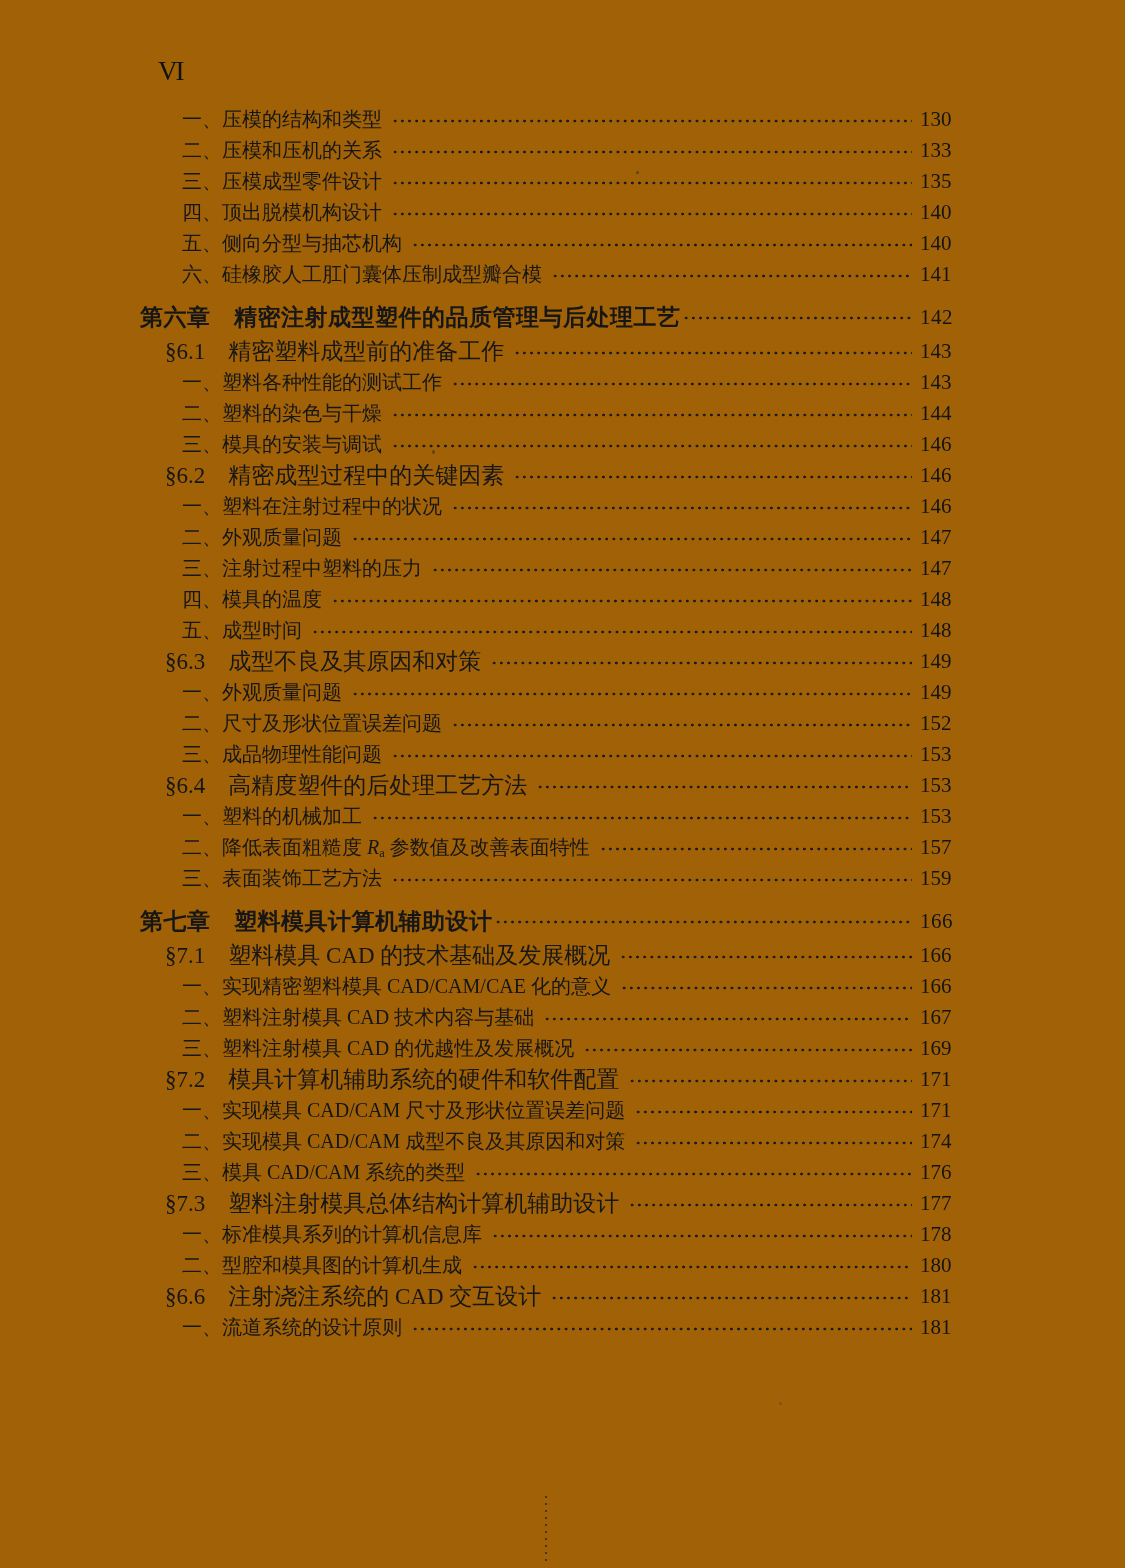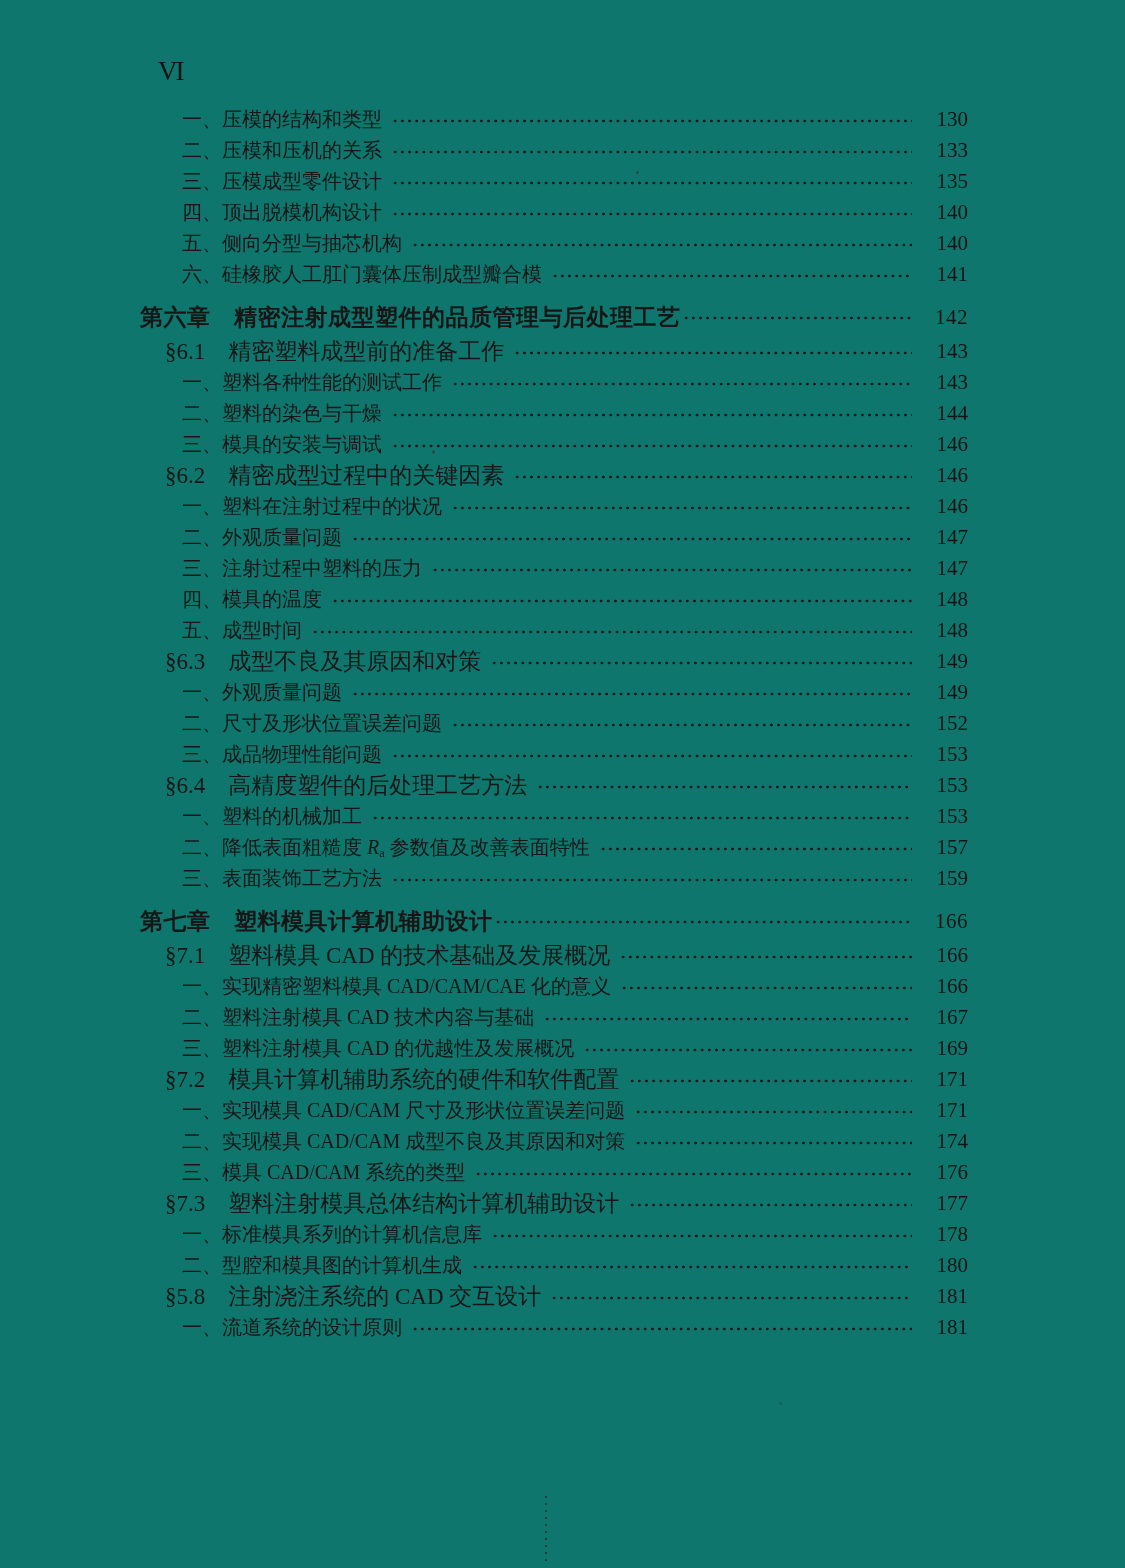--- a/index.html
+++ b/index.html
@@ -4,21 +4,21 @@
 <style>
   html, body {
     margin: 0;
     padding: 0;
     background: #e8e8e8;
   }
   .page {
     position: relative;
     width: 1125px;
     height: 1568px;
-    background: #0f766e;
+    background: #a16207;
     overflow: hidden;
     font-family: "Liberation Serif", "DejaVu Serif", serif;
     color: #161616;
   }
   .folio {
     position: absolute;
     left: 158px;
     top: 56px;
     font-size: 27px;
     letter-spacing: -2px;
@@ -64,21 +64,21 @@
     height: 11px;
     margin: 3px 8px 0 10px;
     background-image: radial-gradient(circle at 3px 5px, #1b1b1b 1.15px, rgba(0,0,0,0) 1.7px);
     background-size: 7.2px 11px;
     background-repeat: repeat-x;
   }
   .row.chapter .leader { margin-left: 2px; }
   .pagenum {
     flex: 0 0 auto;
     width: 48px;
-    text-align: right;
+    text-align: left;
     font-size: 21px;
     font-weight: normal;
     font-family: "Liberation Serif", "DejaVu Serif", serif;
     color: #141414;
   }
   .mvar {
     font-style: italic;
     font-family: "Liberation Serif", "DejaVu Serif", serif;
   }
   .sub {
@@ -284,21 +284,21 @@
         <span class="label">一、标准模具系列的计算机信息库</span>
         <span class="leader"></span>
         <span class="pagenum">178</span>
       </div>
       <div class="row item">
         <span class="label">二、型腔和模具图的计算机生成</span>
         <span class="leader"></span>
         <span class="pagenum">180</span>
       </div>
       <div class="row section">
-        <span class="label">§5.8　注射浇注系统的 CAD 交互设计</span>
+        <span class="label">§6.6　注射浇注系统的 CAD 交互设计</span>
         <span class="leader"></span>
         <span class="pagenum">181</span>
       </div>
       <div class="row item">
         <span class="label">一、流道系统的设计原则</span>
         <span class="leader"></span>
         <span class="pagenum">181</span>
       </div>
     </div>
   <div class="fold-line"></div>

